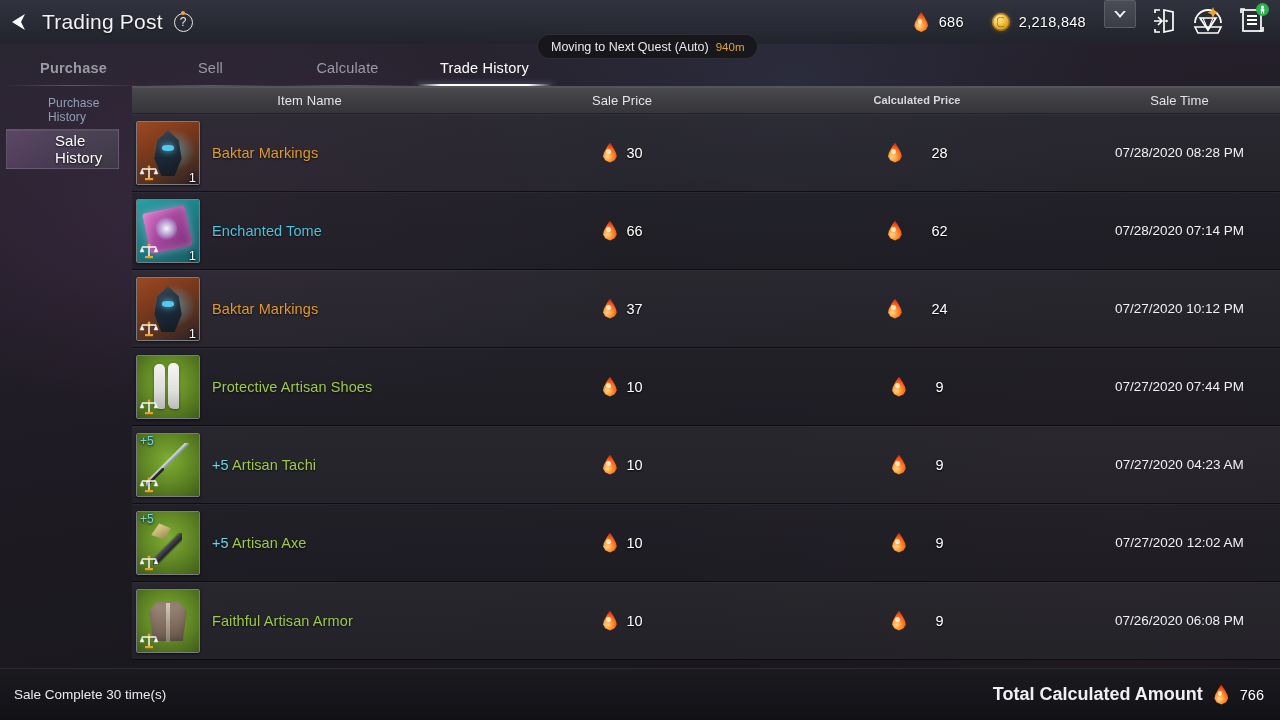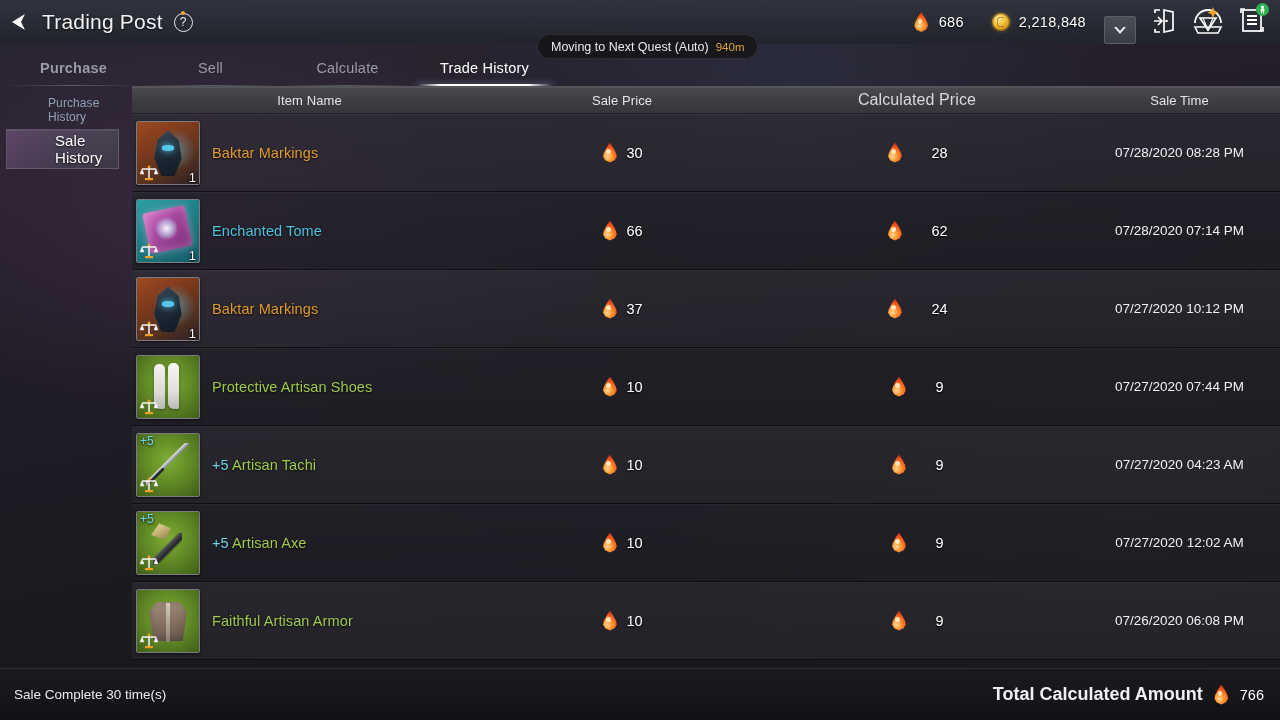--- a/index.html
+++ b/index.html
@@ -46,21 +46,21 @@
     border:1.6px solid #e6e6ea; display:flex; align-items:center; justify-content:center;
     font-size:12px; color:#e6e6ea; line-height:1;
   }
   .help-dot{
     position:absolute; top:-1px; left:50%; transform:translateX(-50%);
     width:4px; height:4px; border-radius:50%; background:#f2a526;
   }
 
   
   .top-right{
-    margin-left:auto; display:flex; align-items:flex-end; height:44px; padding-right:6px; gap:0;
+    margin-left:auto; display:flex; align-items:flex-start; height:44px; padding-right:6px; gap:0;
   }
   .cur{
     display:flex; align-items:center; gap:9px; padding:0 14px; height:44px;
   }
   .cur .val{ font-size:14.5px; color:#ffffff; letter-spacing:.3px; text-shadow:0 1px 2px #000; }
 
   .gem{
     width:17px; height:20px; position:relative; flex:0 0 auto;
   }
   .gem .body{
@@ -162,21 +162,21 @@
     position:absolute; left:132px; top:86px; width:1150px; height:582px;
   }
   .thead{
     display:flex; height:28px; align-items:center;
     background:linear-gradient(180deg,#4b4b4f 0%, #3e3e43 48%, #35353a 100%);
     border-top:1px solid rgba(160,160,170,.28);
     border-bottom:1px solid rgba(0,0,0,.55);
     box-shadow:inset 0 1px 0 rgba(255,255,255,.07);
   }
   .thead .th{ font-size:13px; color:#e3e3e8; text-align:center; letter-spacing:.1px; }
-  .thead .th.small{ font-size:16px; color:#d8d8de; }
+  .thead .th.small{ font-size:11px; color:#d8d8de;font-weight:bold; }
   .c-item{ width:355px; }
   .c-price{ width:270px; }
   .c-calc{ width:320px; }
   .c-time{ width:205px; }
 
   .rows{ position:relative; height:554px; overflow:hidden; }
   .row{
     display:flex; align-items:center; height:78px;
     border-bottom:1px solid rgba(0,0,0,.62);
     box-shadow:inset 0 1px 0 rgba(255,255,255,.035);

